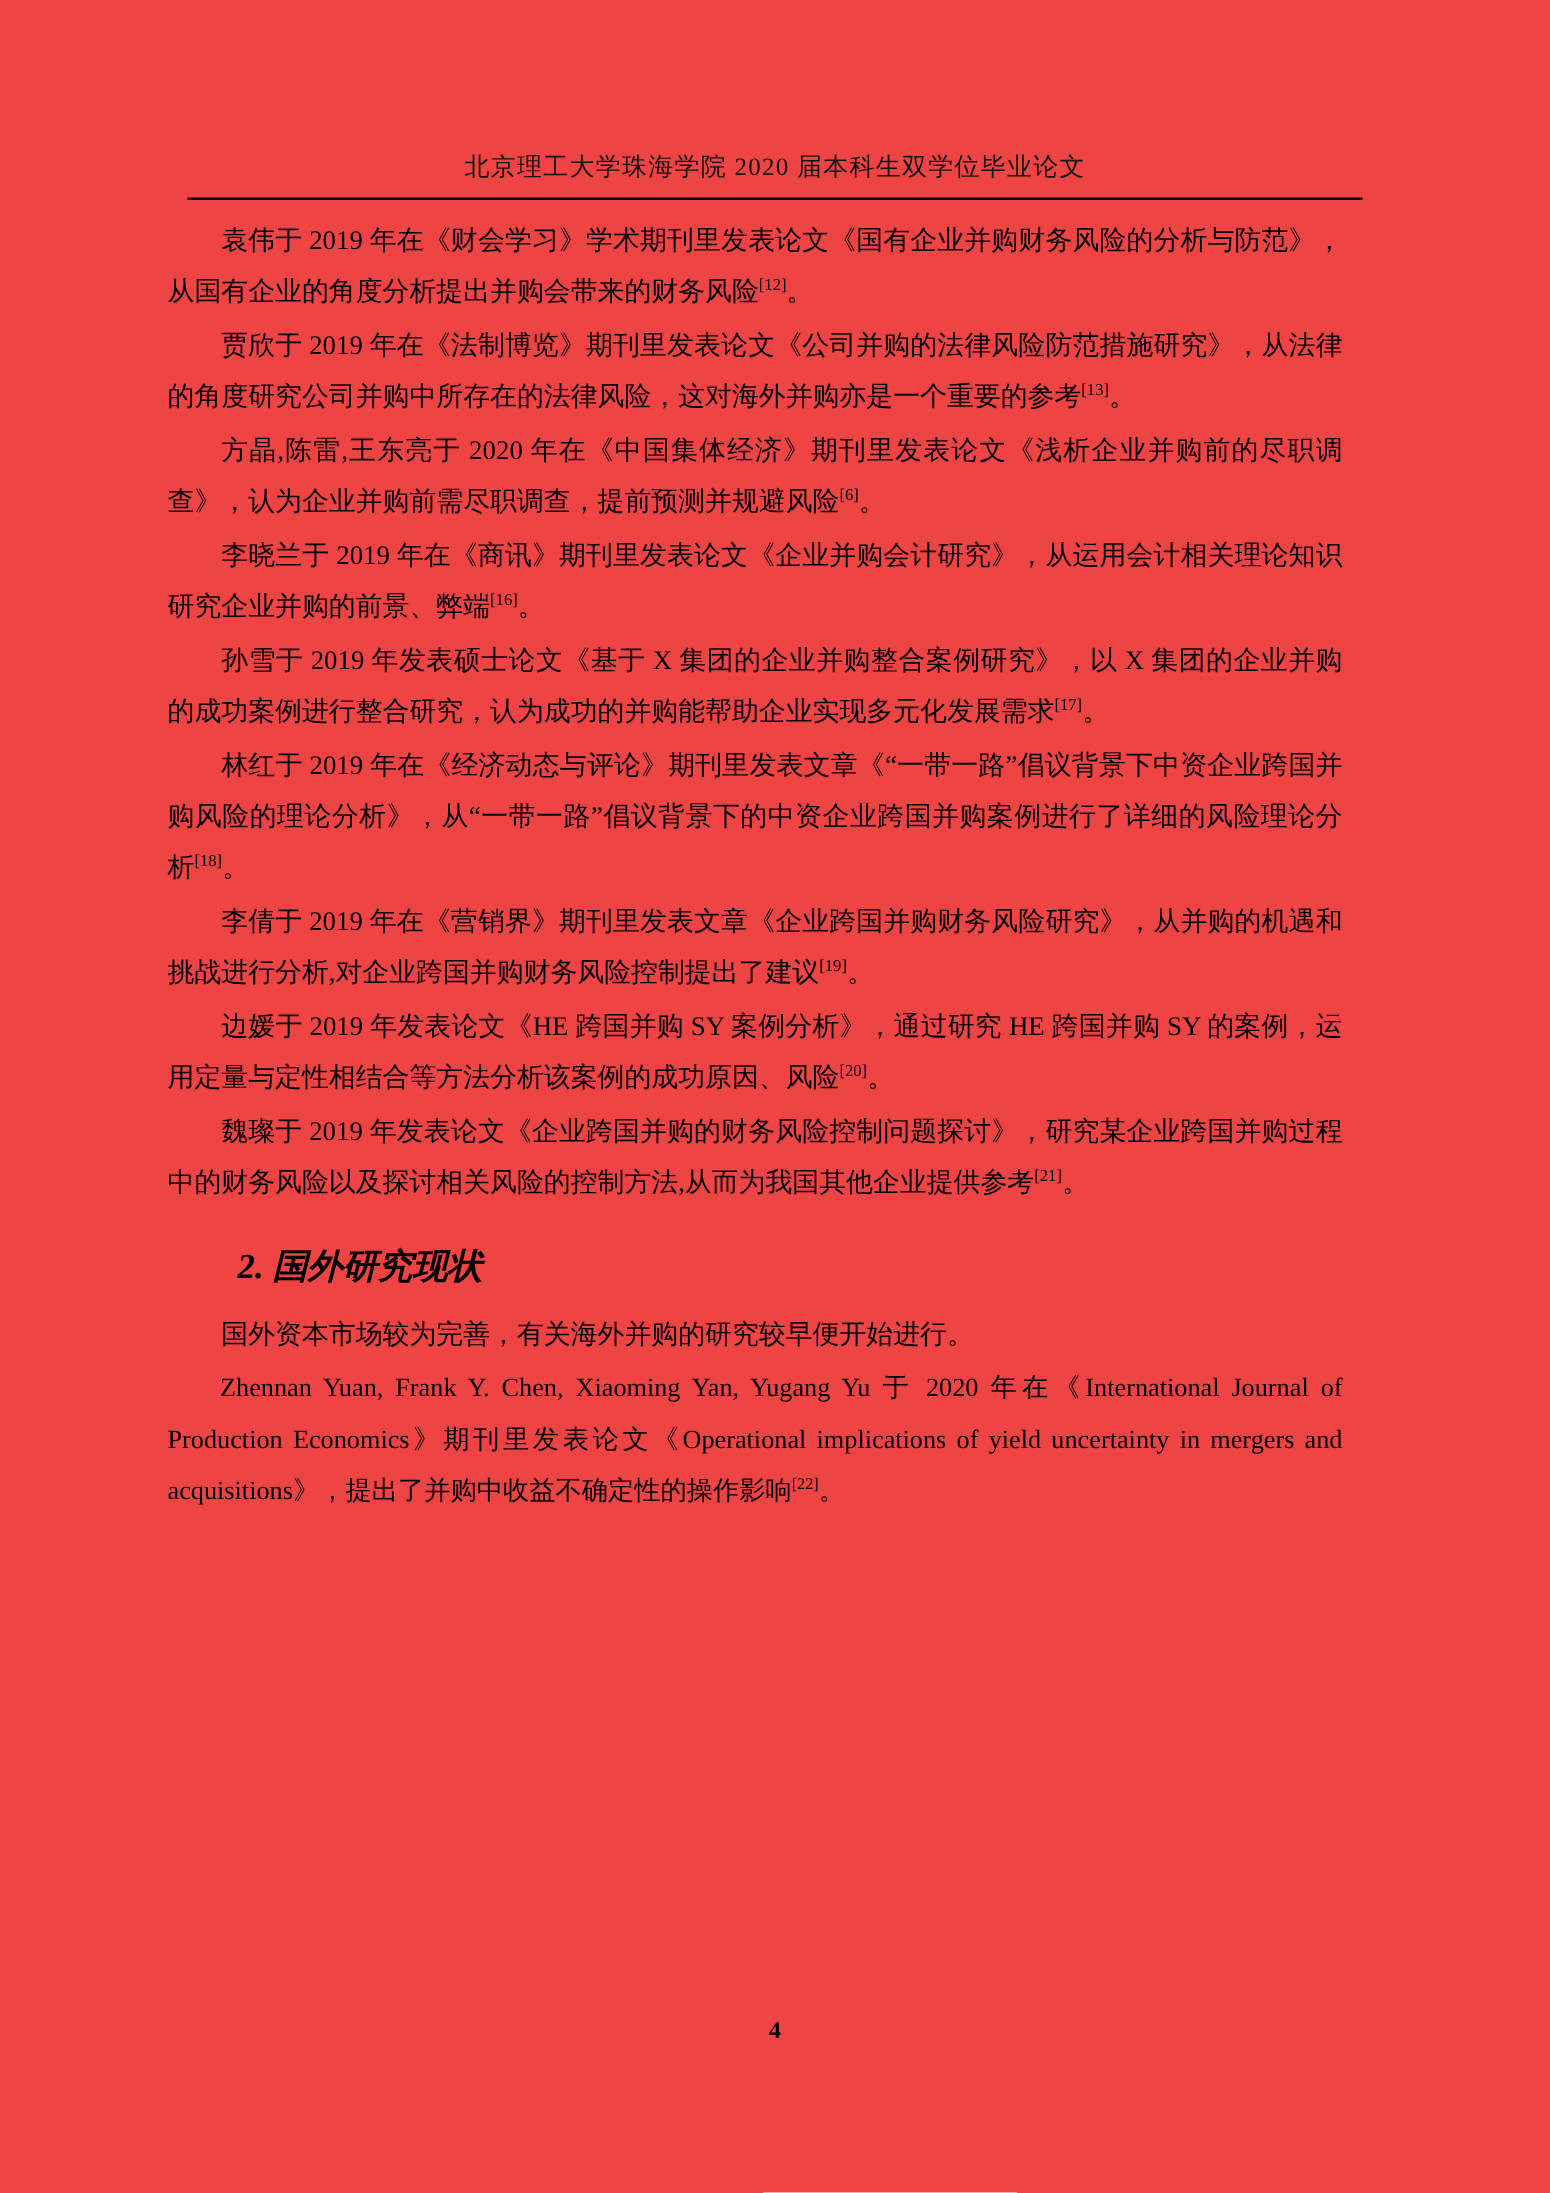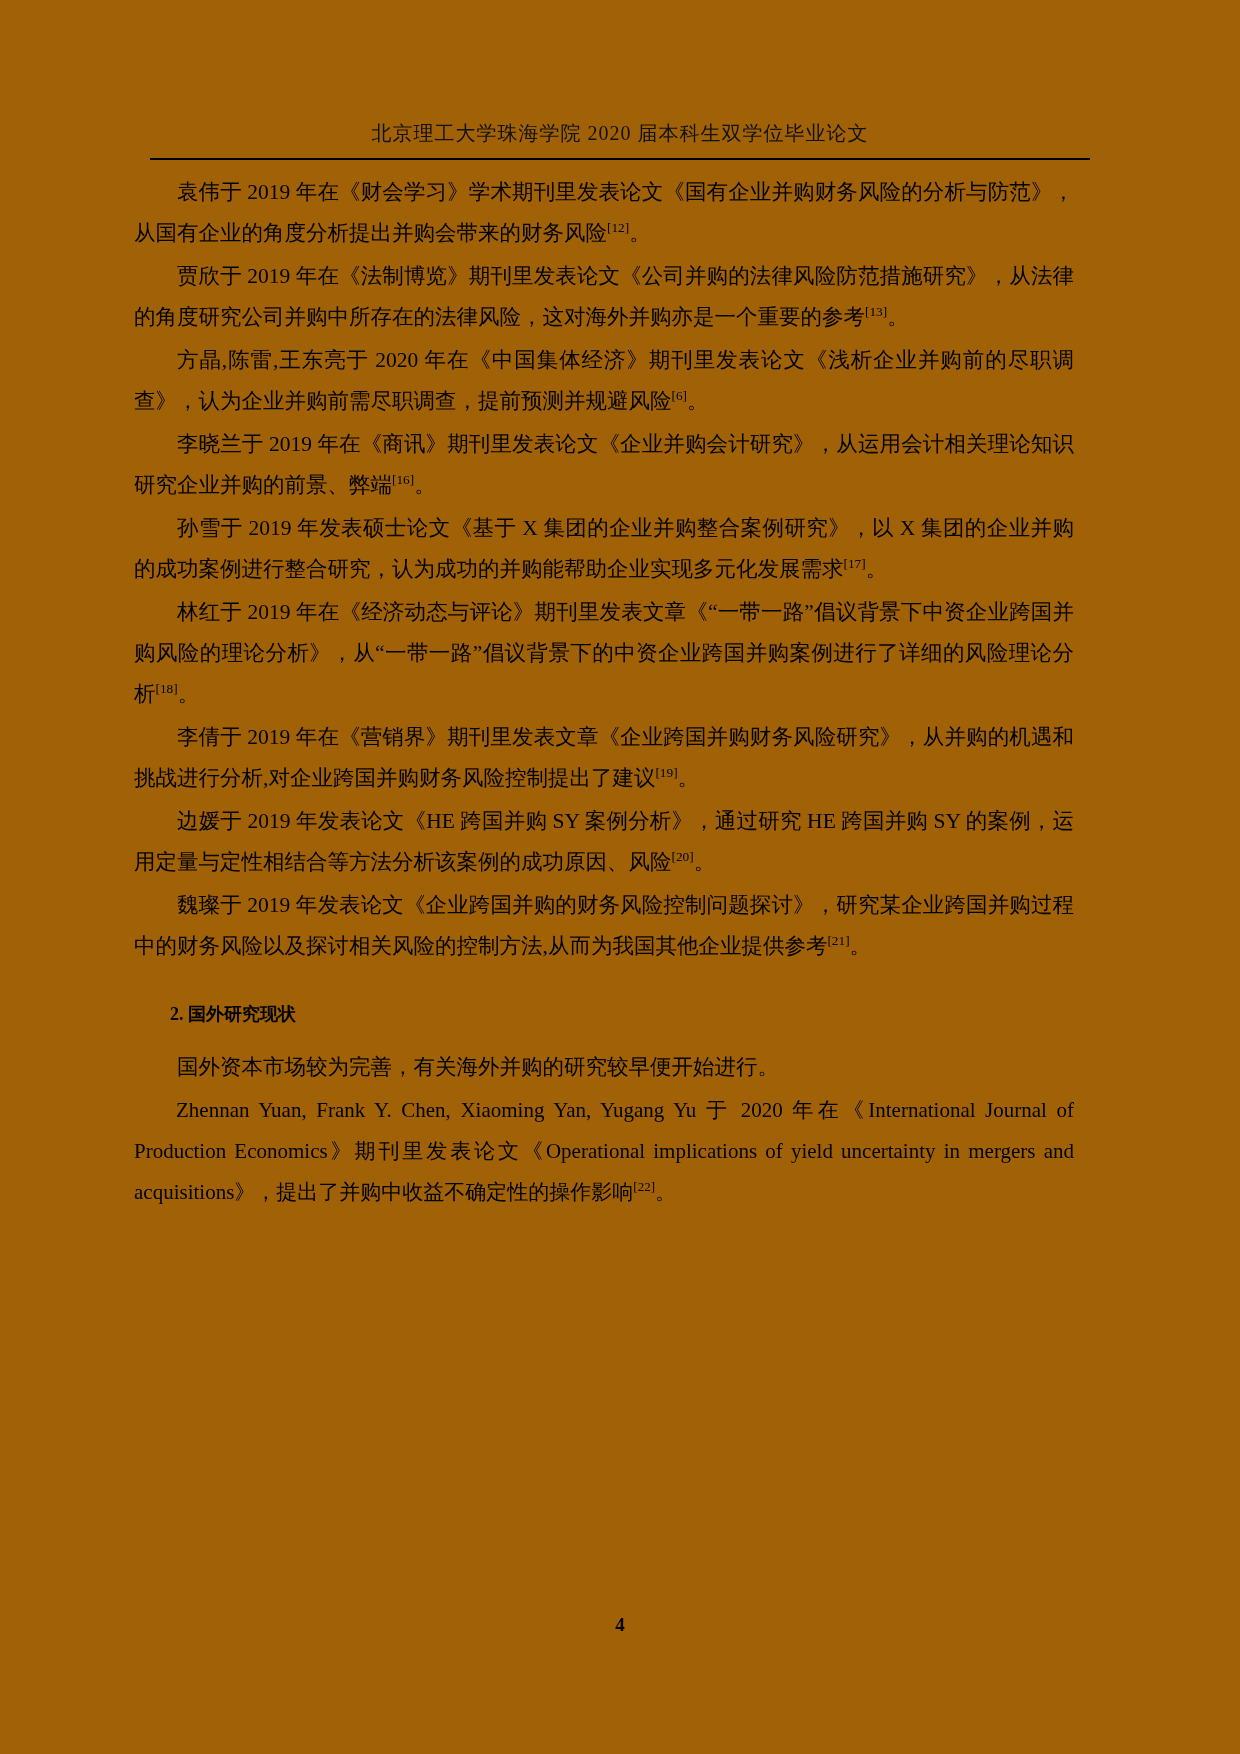--- a/index.html
+++ b/index.html
@@ -4,21 +4,21 @@
 <style>
   html, body {
     margin: 0;
     padding: 0;
     background: #ffffff;
   }
   .page {
     width: 1240px;
     height: 1754px;
     position: relative;
-    background: #a16207;
+    background: #ef4444;
     box-sizing: border-box;
     font-family: "Liberation Serif", "DejaVu Serif", serif;
     color: #000000;
     overflow: hidden;
   }
   .header {
     position: absolute;
     top: 120px;
     left: 150px;
     width: 940px;
@@ -46,25 +46,26 @@
     line-height: 41px;
     text-align: justify;
     text-justify: inter-ideograph;
     text-indent: 2em;
     color: #000;
   }
   p.para.latin {
     font-size: 21px;
   }
   h2.section {
-    font-size: 18px;
+    font-size: 28px;
     font-weight: bold;
     margin: 26px 0 12px 0;
     text-indent: 2em;
     line-height: 42px;
+    font-style: italic;
   }
   sup {
     font-size: 0.62em;
     vertical-align: super;
     line-height: 0;
   }
   .pagenum {
     position: absolute;
     left: 0;
     right: 0;

